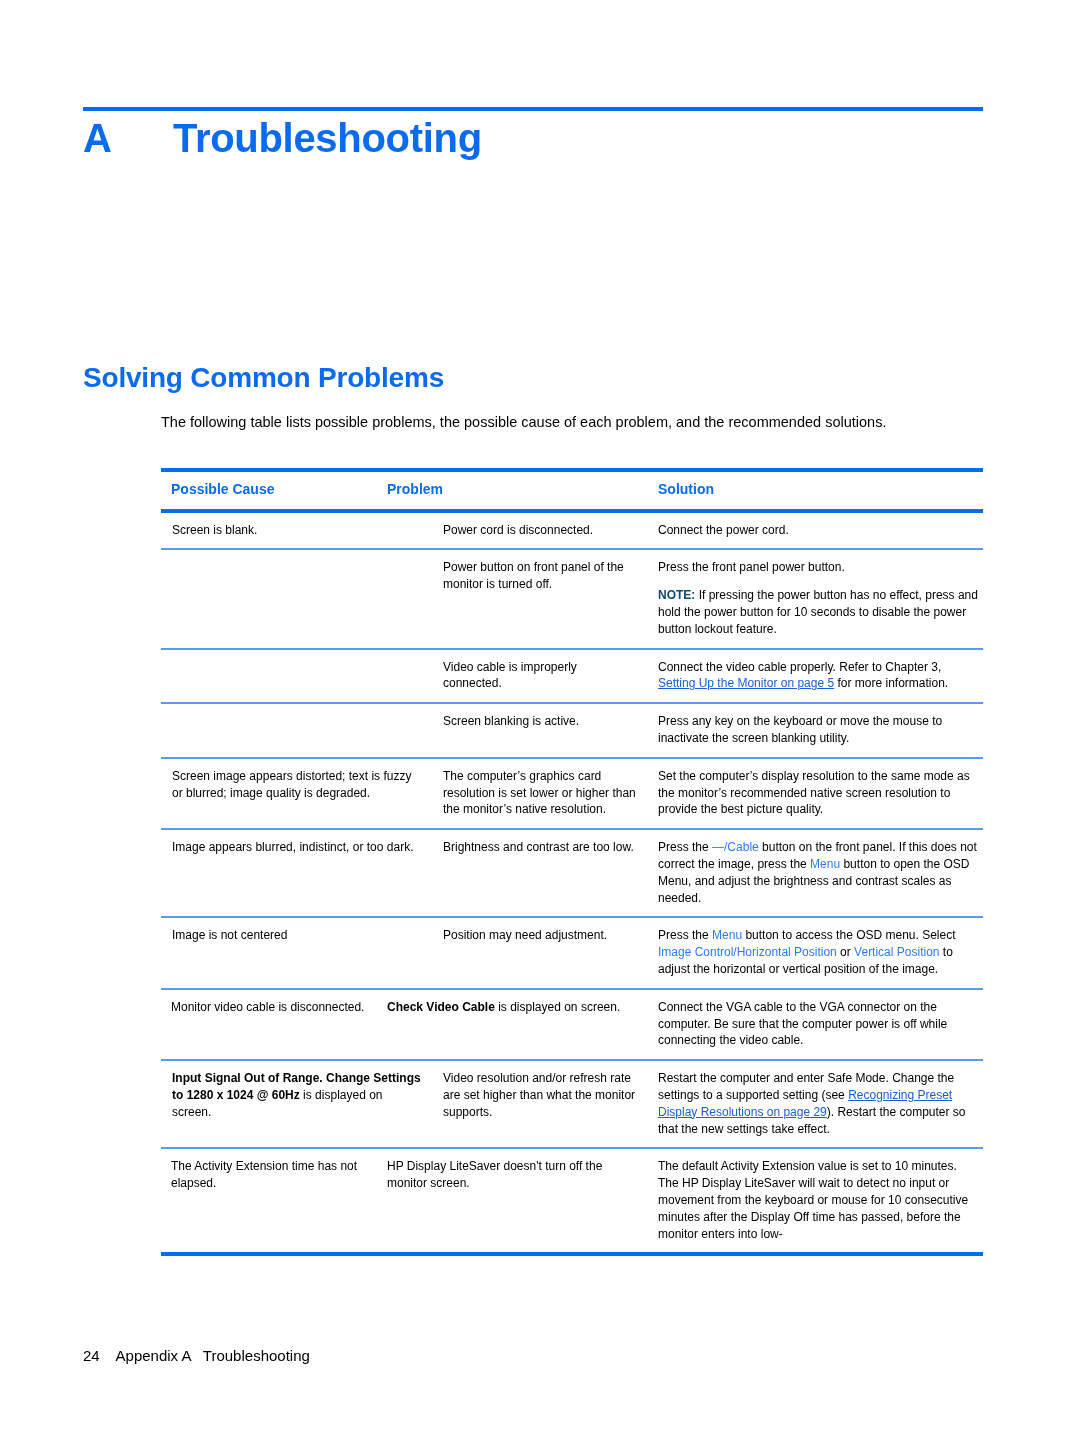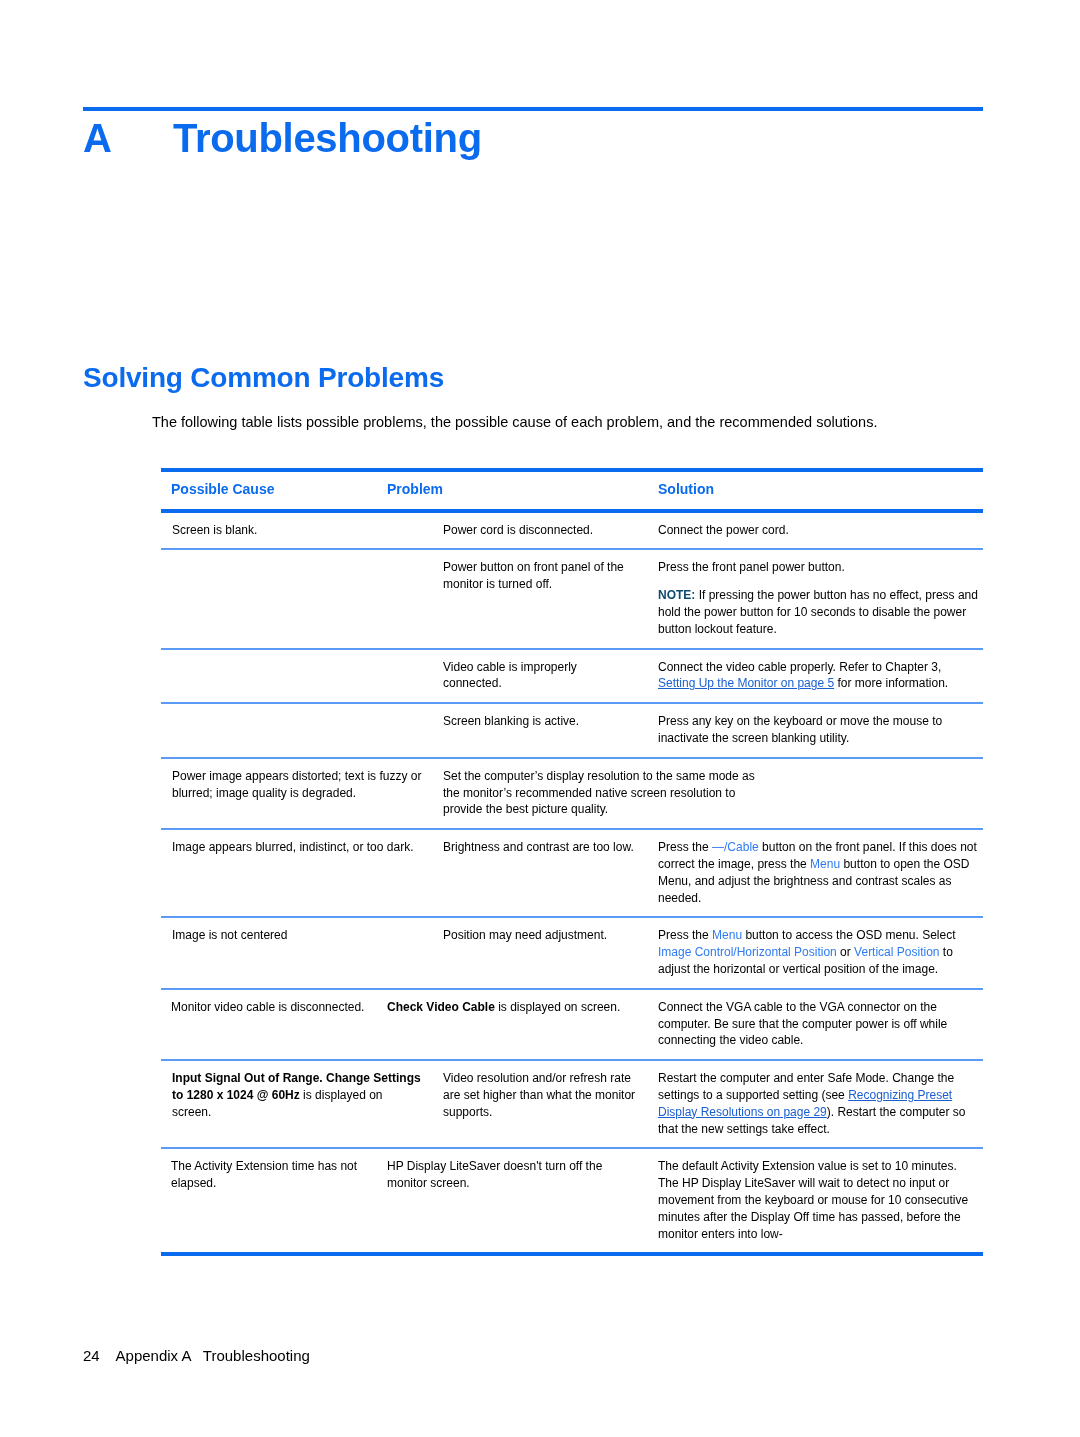--- a/index.html
+++ b/index.html
@@ -57,21 +57,21 @@
     top: 362px;
     width: 900px;
     font-size: 28px;
     font-weight: bold;
     color: #0B6BEE;
     letter-spacing: -0.2px;
   }
 
   .intro-para {
     position: absolute;
-    left: 152px;
+    left: 161px;
     top: 412px;
     width: 825px;
     font-size: 14.5px;
     line-height: 1.42;
     color: #000;
   }
 
   
   .tbl {
     position: absolute;
@@ -185,21 +185,22 @@
           <div class="cell c3 h-blank"><span>Connect the video cable properly. Refer to Chapter 3, </span><span class="lnk">Setting Up the Monitor on page 5</span><span> for more information.</span></div>
         </div>
         <div class="rule-light"></div>
         <div class="row">
           <div class="cell c1 h-blank"></div>
           <div class="cell c2 h-blank">Screen blanking is active.</div>
           <div class="cell c3 h-blank">Press any key on the keyboard or move the mouse to inactivate the screen blanking utility.</div>
         </div>
         <div class="rule-light"></div>
         <div class="row">
-          <div class="cell c1 h-blank">Power image appears distorted; text is fuzzy or blurred; image quality is degraded.</div>
+          <div class="cell c1 h-blank">Screen image appears distorted; text is fuzzy or blurred; image quality is degraded.</div>
+          <div class="cell c2 h-blank">The computer’s graphics card resolution is set lower or higher than the monitor’s native resolution.</div>
           <div class="cell c3 h-blank">Set the computer’s display resolution to the same mode as the monitor’s recommended native screen resolution to provide the best picture quality.</div>
         </div>
         <div class="rule-light"></div>
         <div class="row">
           <div class="cell c1 h-blank">Image appears blurred, indistinct, or too dark.</div>
           <div class="cell c2 h-blank">Brightness and contrast are too low.</div>
           <div class="cell c3 h-blank"><span>Press the </span><span class="uiref">—/Cable</span><span> button on the front panel. If this does not correct the image, press the </span><span class="uiref">Menu</span><span> button to open the OSD Menu, and adjust the brightness and contrast scales as needed.</span></div>
         </div>
         <div class="rule-light"></div>
         <div class="row">

